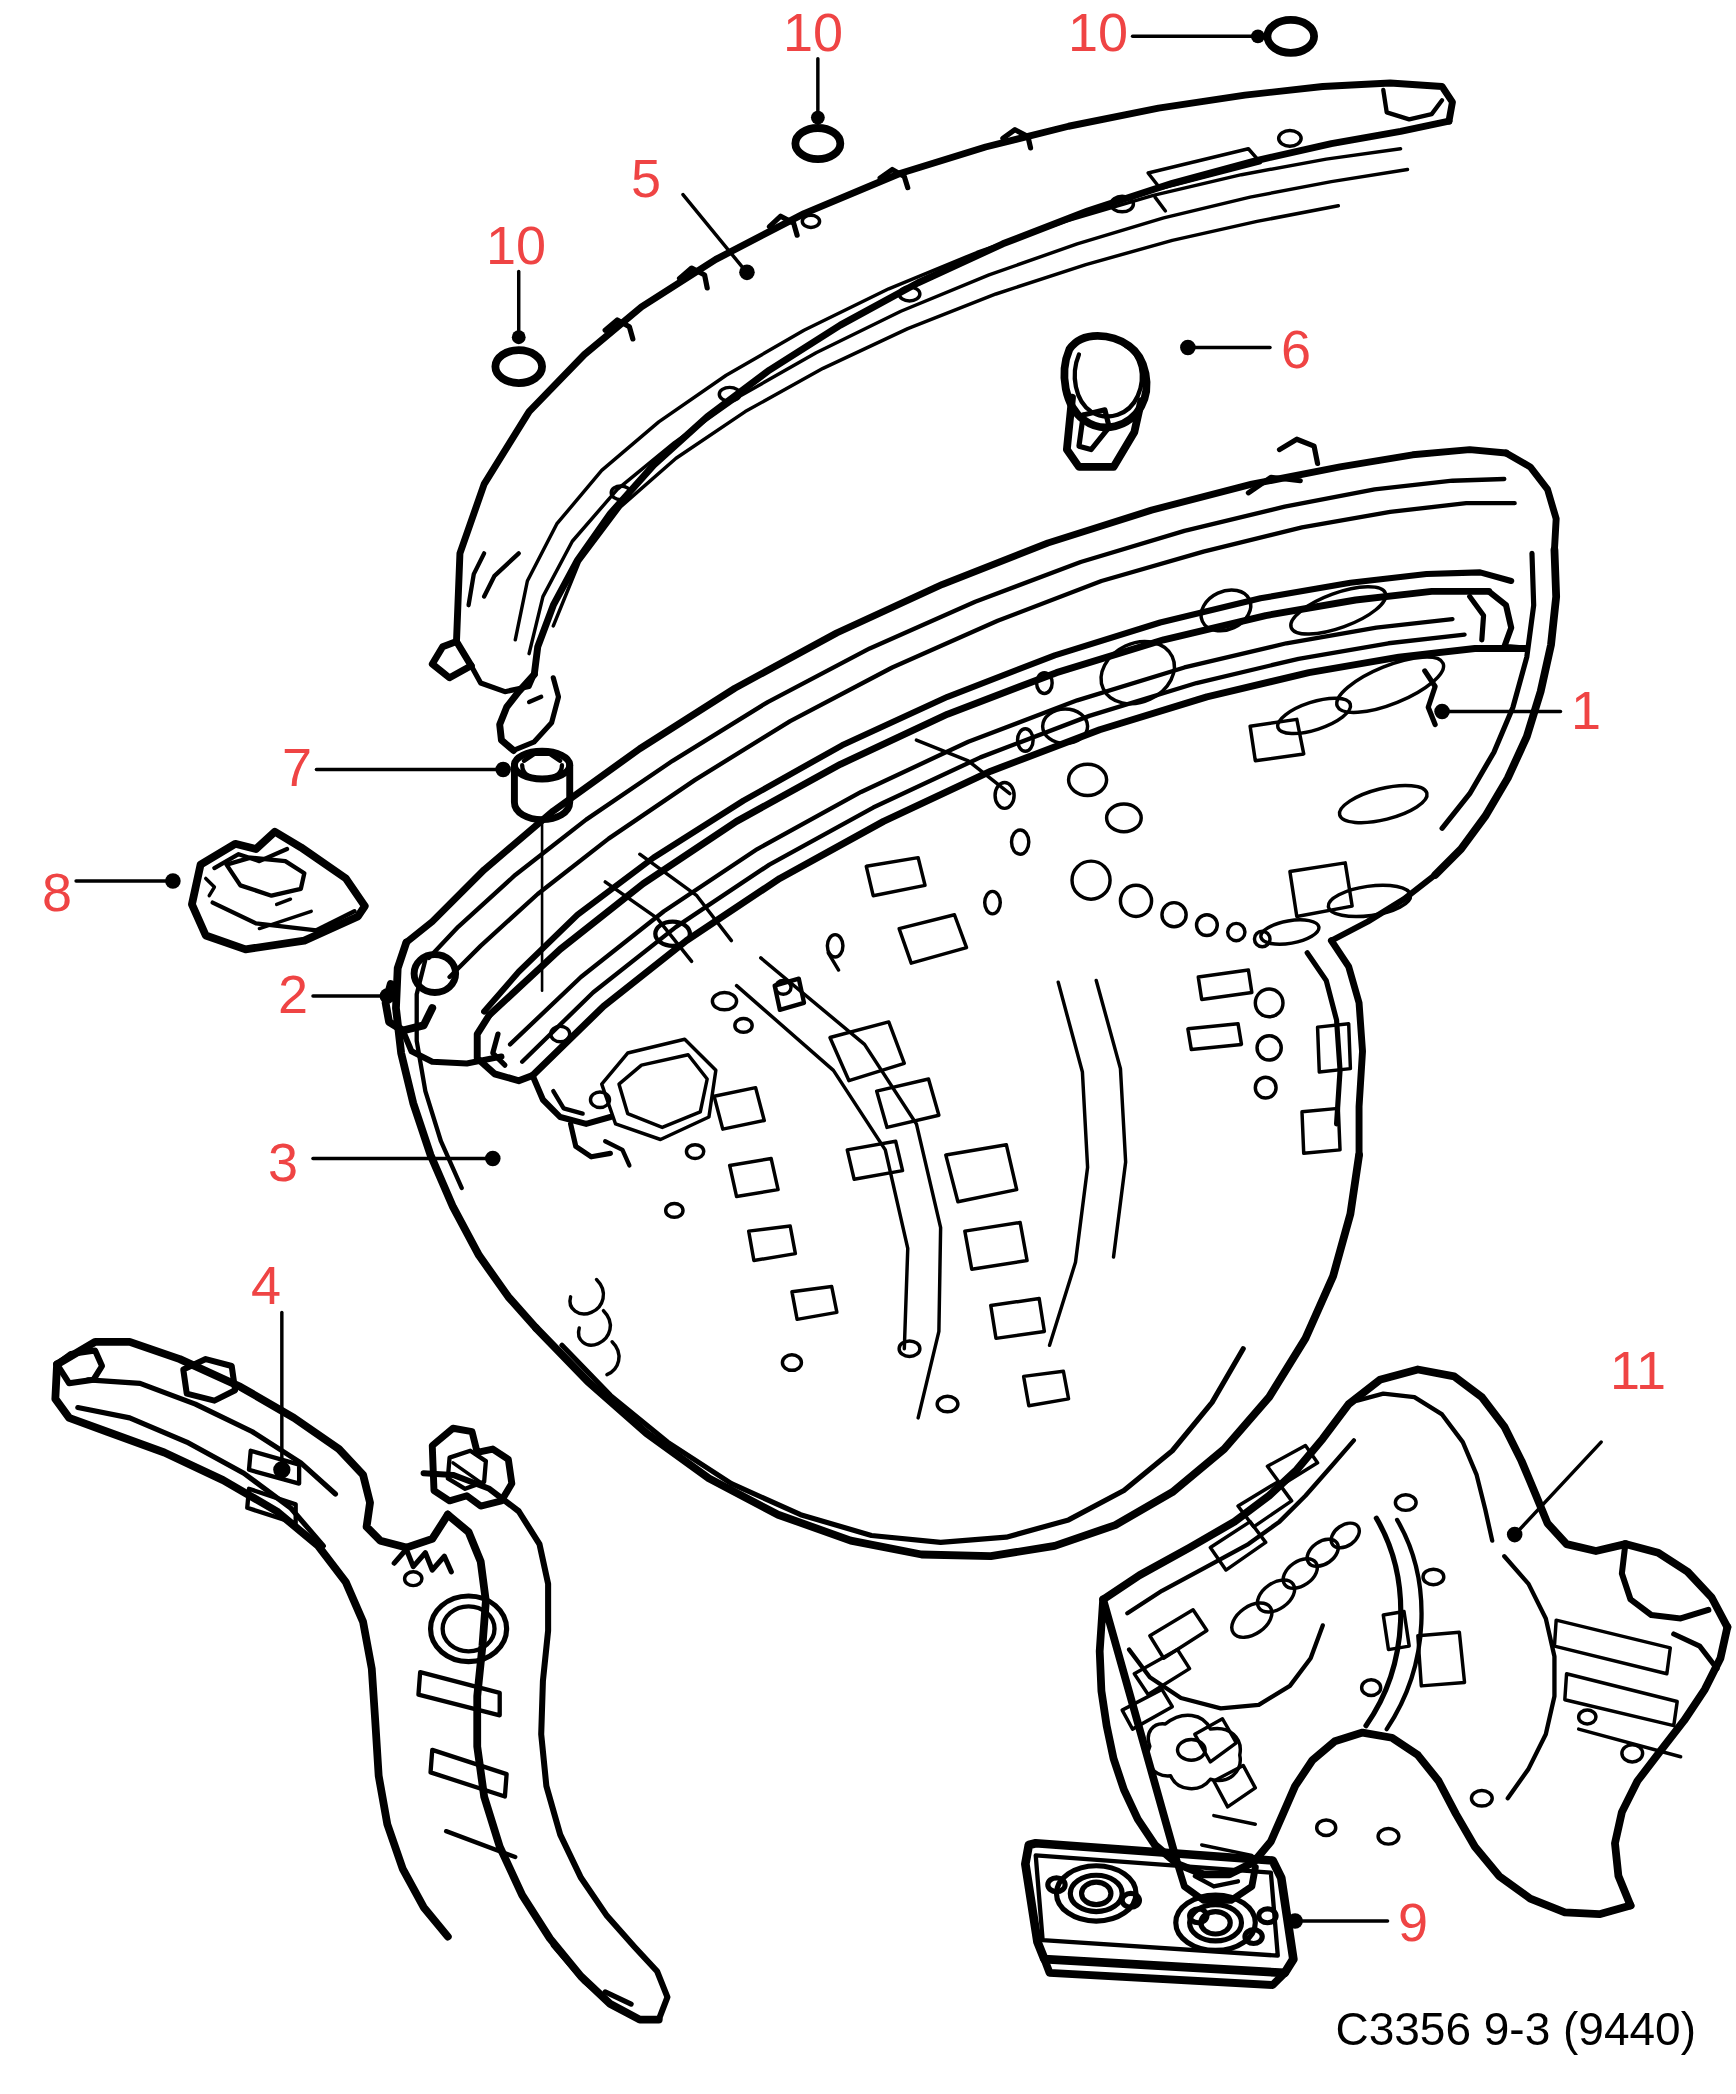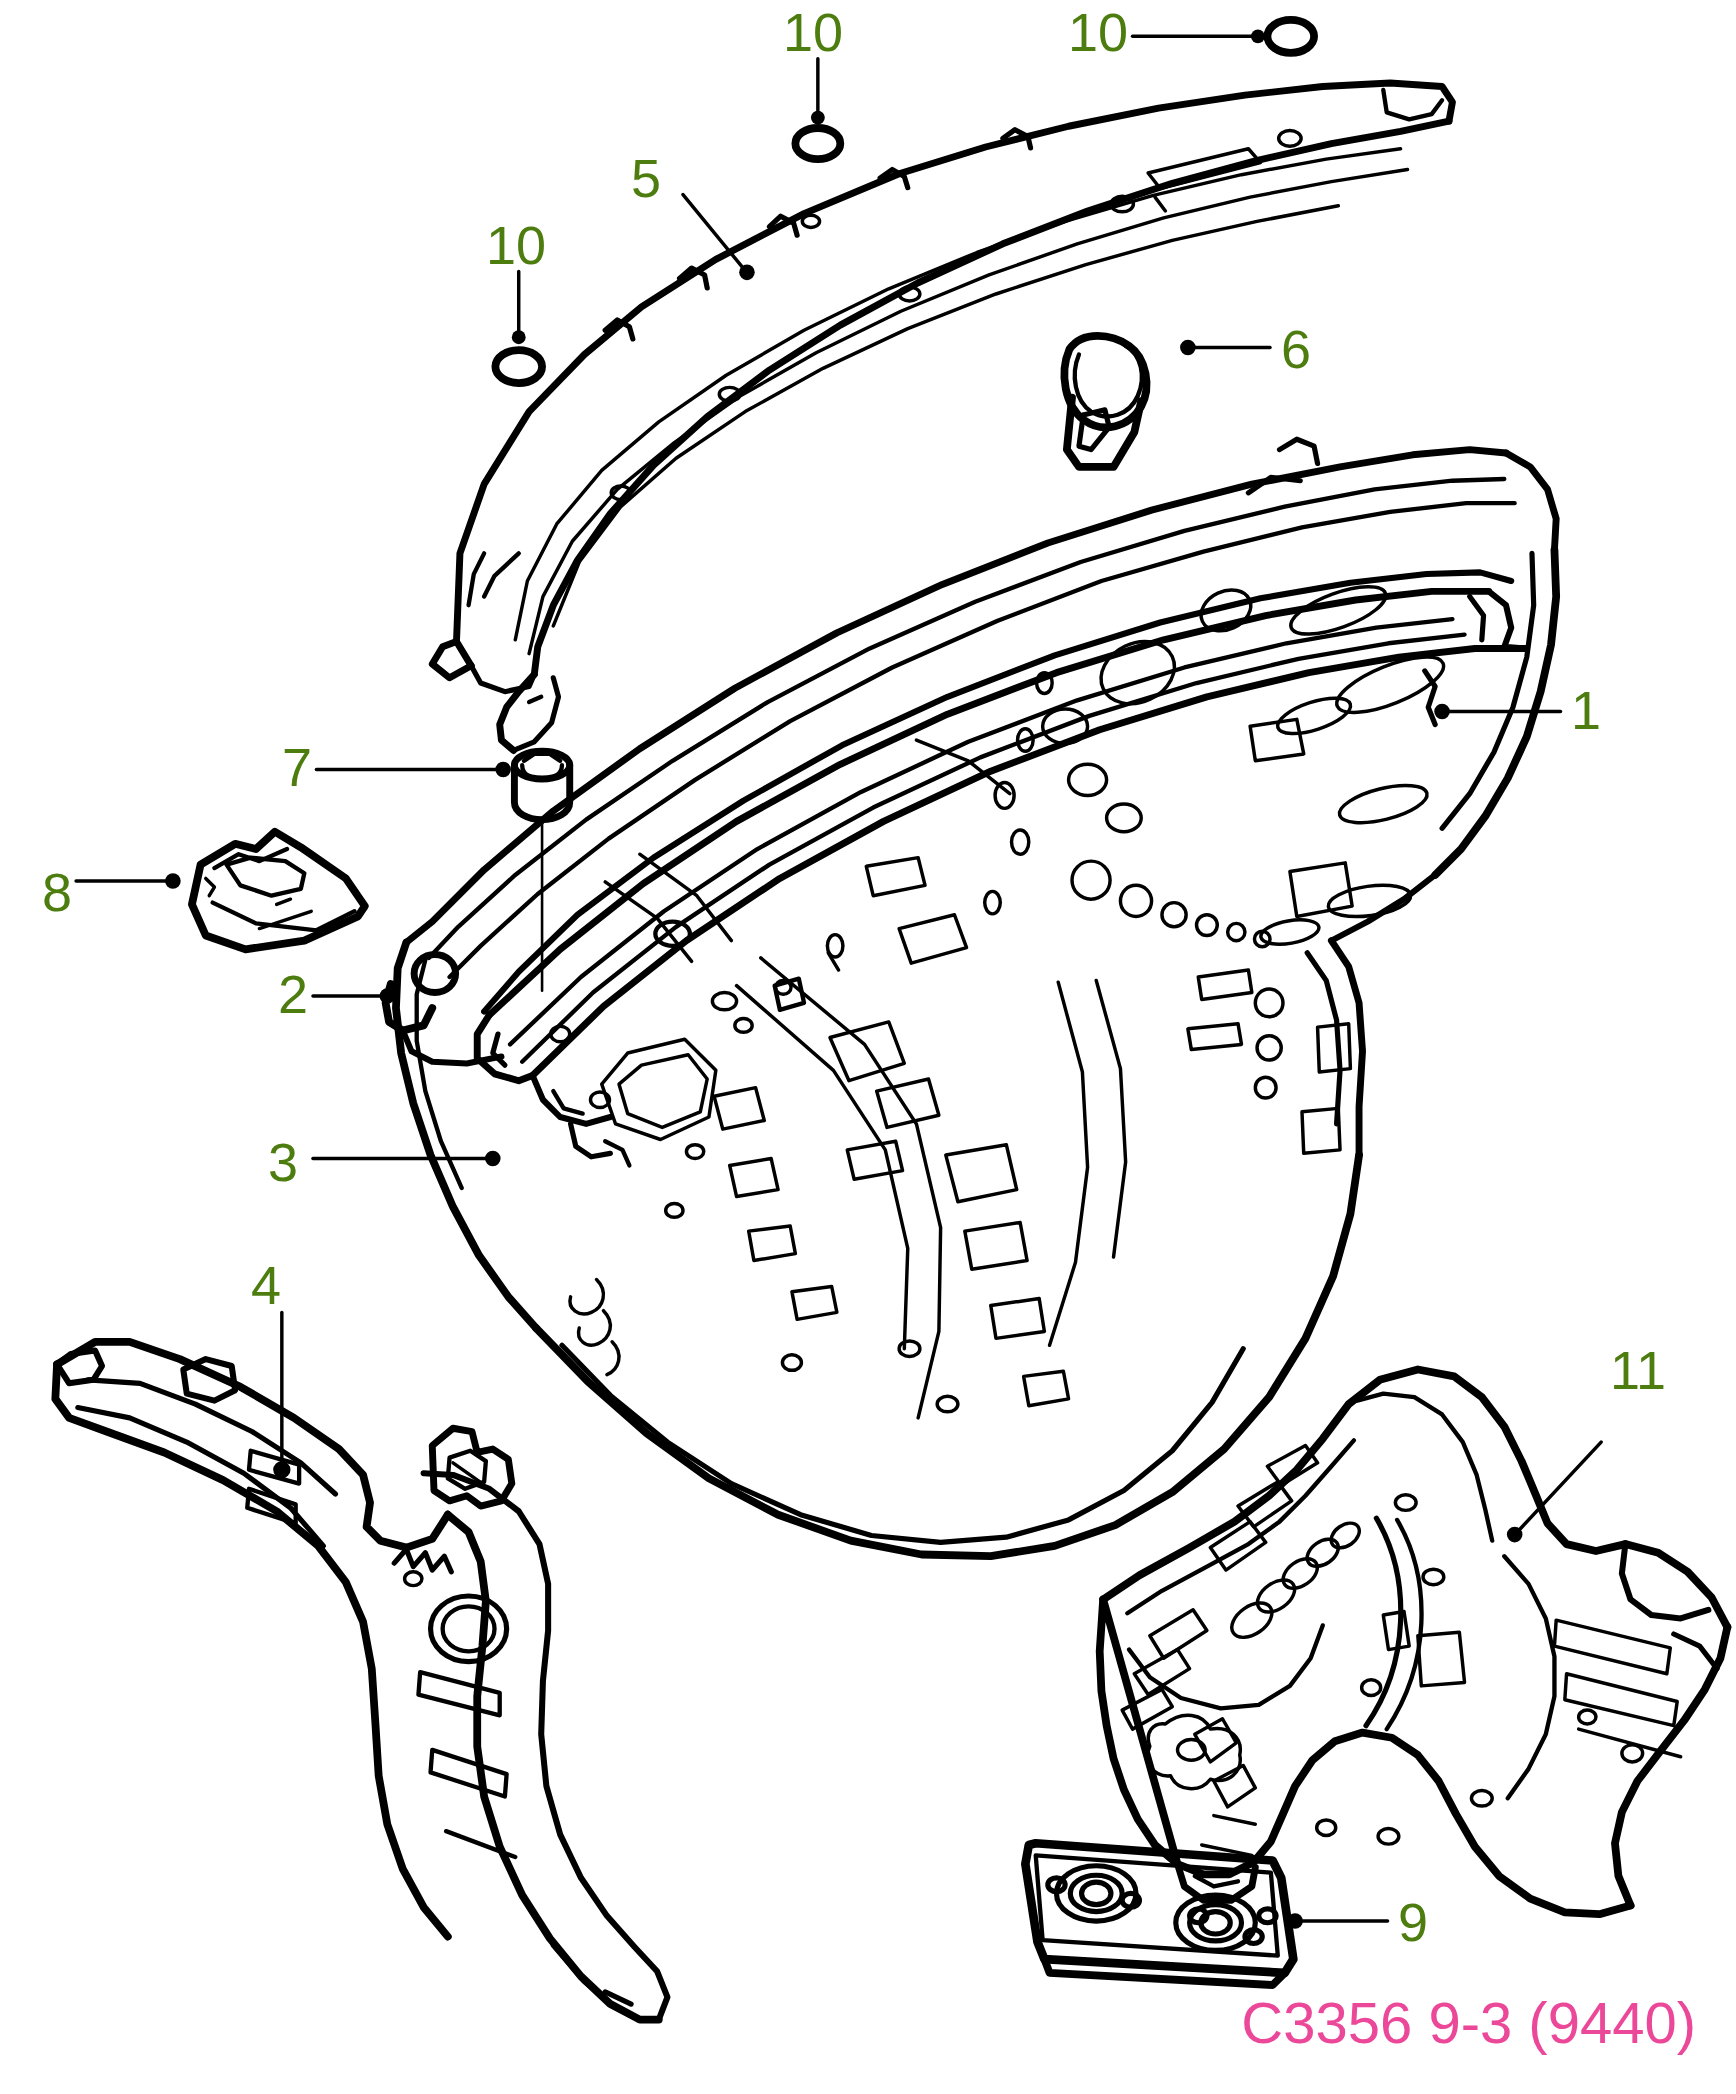--- a/index.html
+++ b/index.html
@@ -22,32 +22,32 @@
     position: absolute;
     left: 0; top: 0;
     width: 1736px;
     height: 2094px;
   }
   .callout-num {
     position: absolute;
     font-family: "Liberation Sans", sans-serif;
     font-size: 54px;
     font-weight: 400;
-    color: #4d7c0f;
+    color: #ef4444;
     line-height: 1;
     white-space: nowrap;
     user-select: none;
   }
   #caption {
     position: absolute;
     right: 40px;
     bottom: 38px;
     font-family: "Liberation Sans", sans-serif;
-    font-size: 58px;
-    color: #ec4899;
+    font-size: 46px;
+    color: #000000;
     white-space: nowrap;
   }
 </style>
 </head>
 <body>
 
 <div id="sheet">
 
   <svg id="artwork" viewBox="0 0 2008 2422" xmlns="http://www.w3.org/2000/svg">
     <rect x="0" y="0" width="2008" height="2422" fill="#ffffff"></rect>

